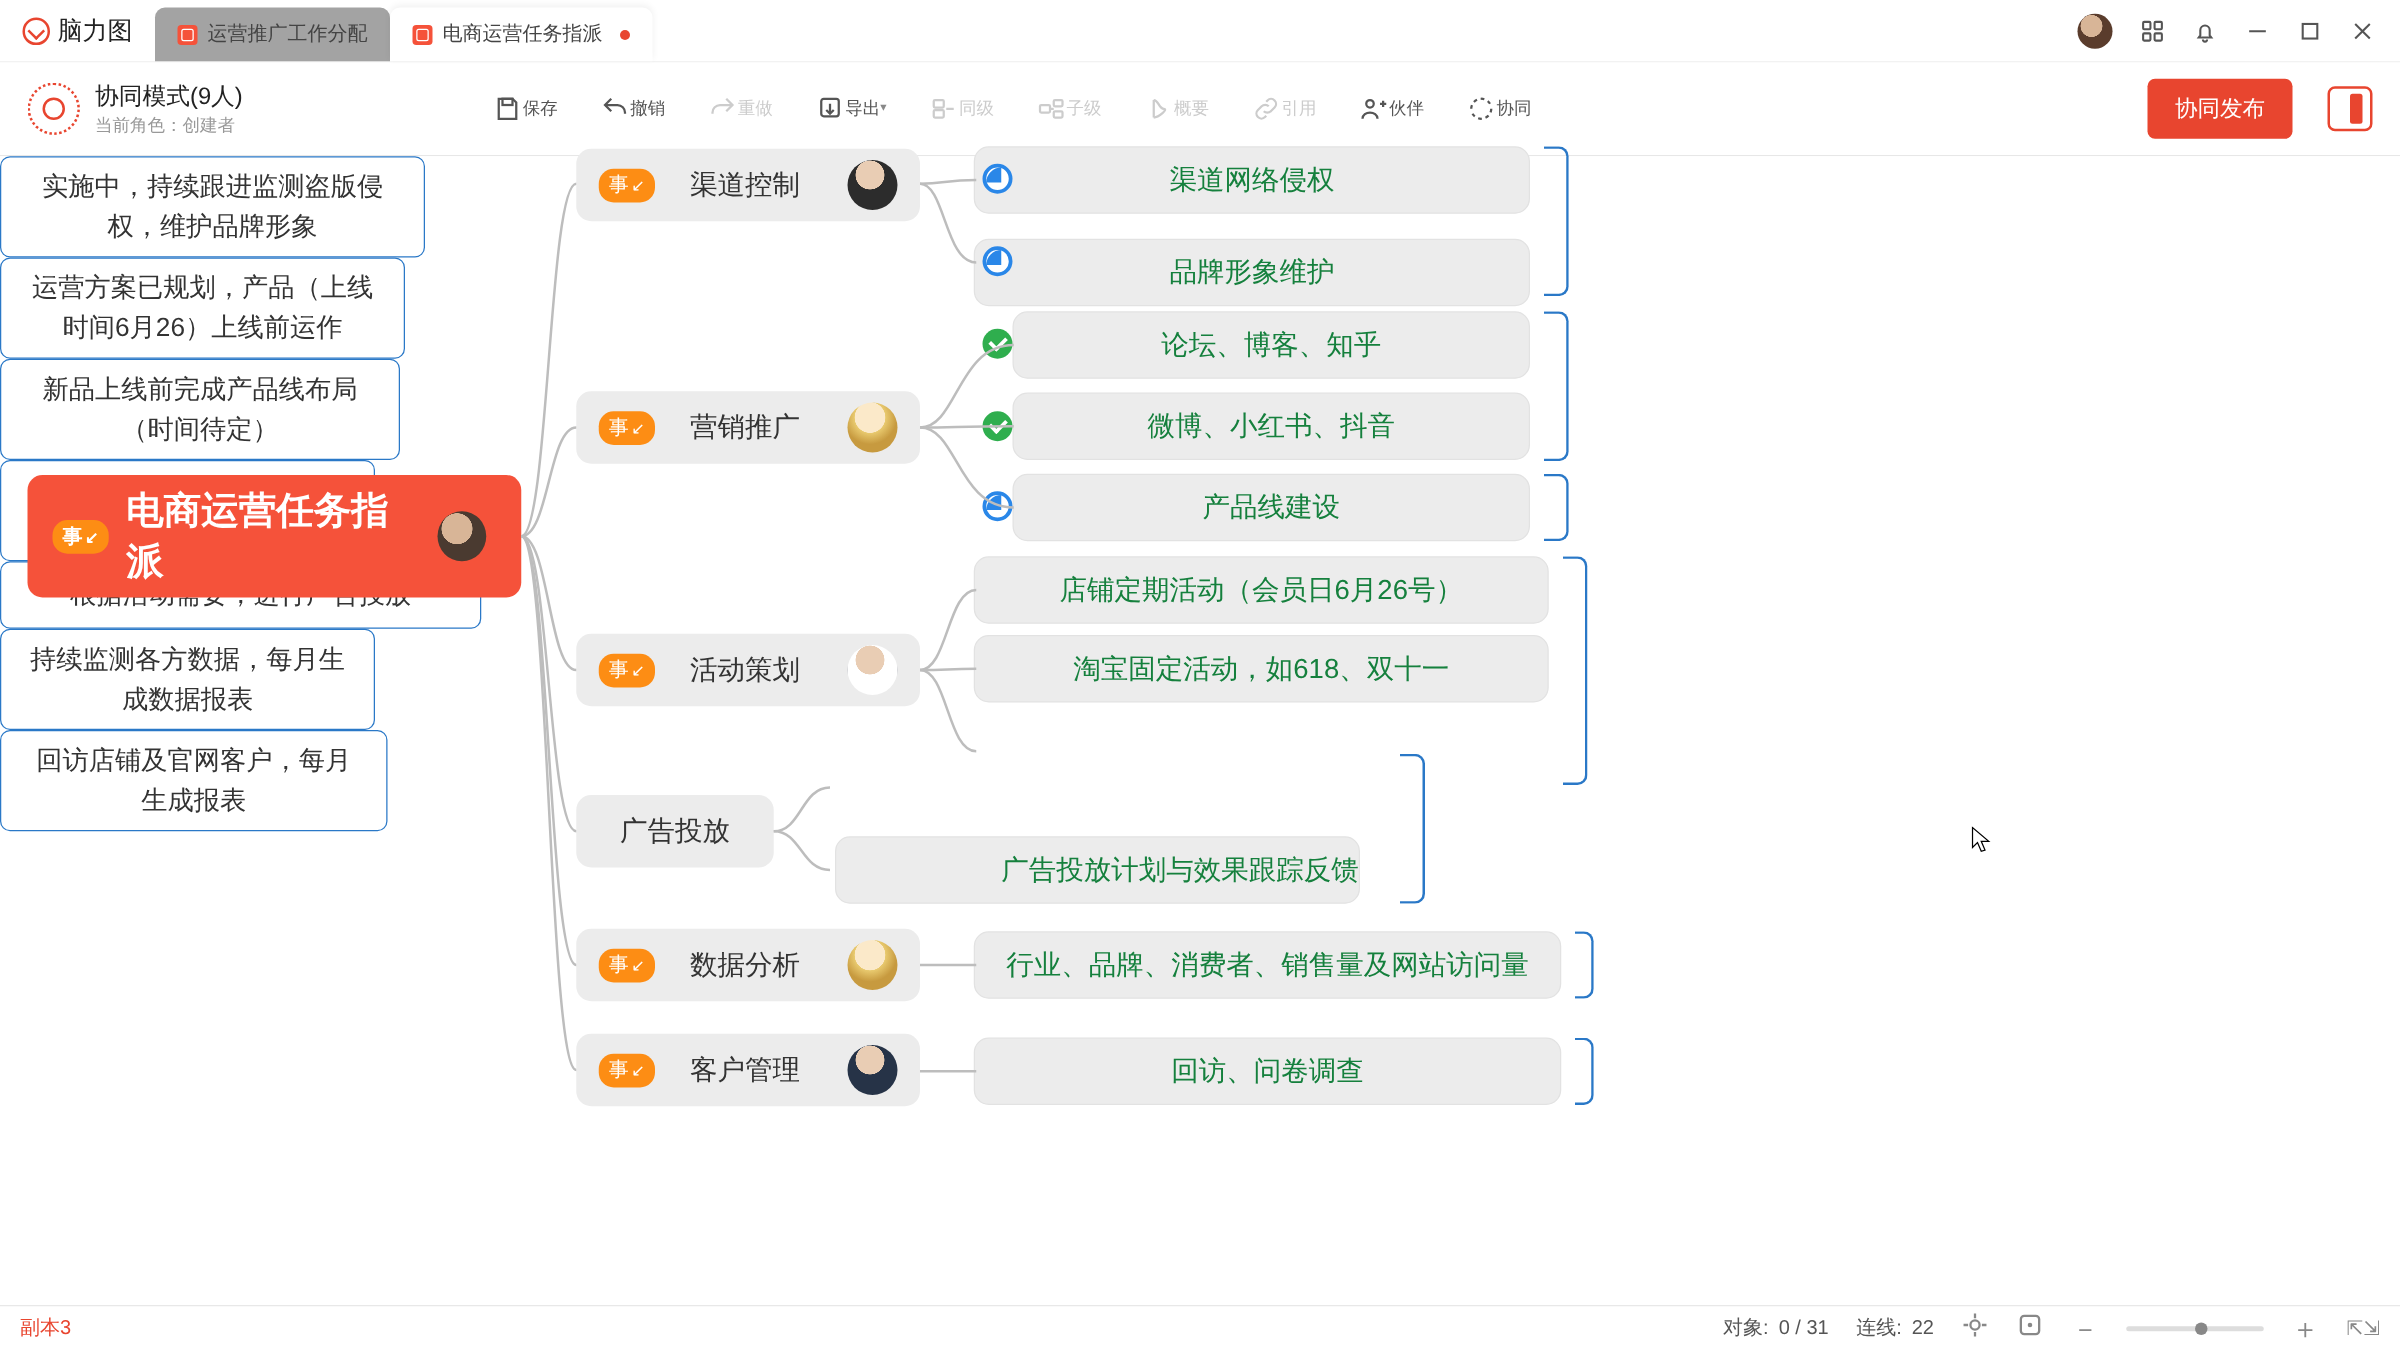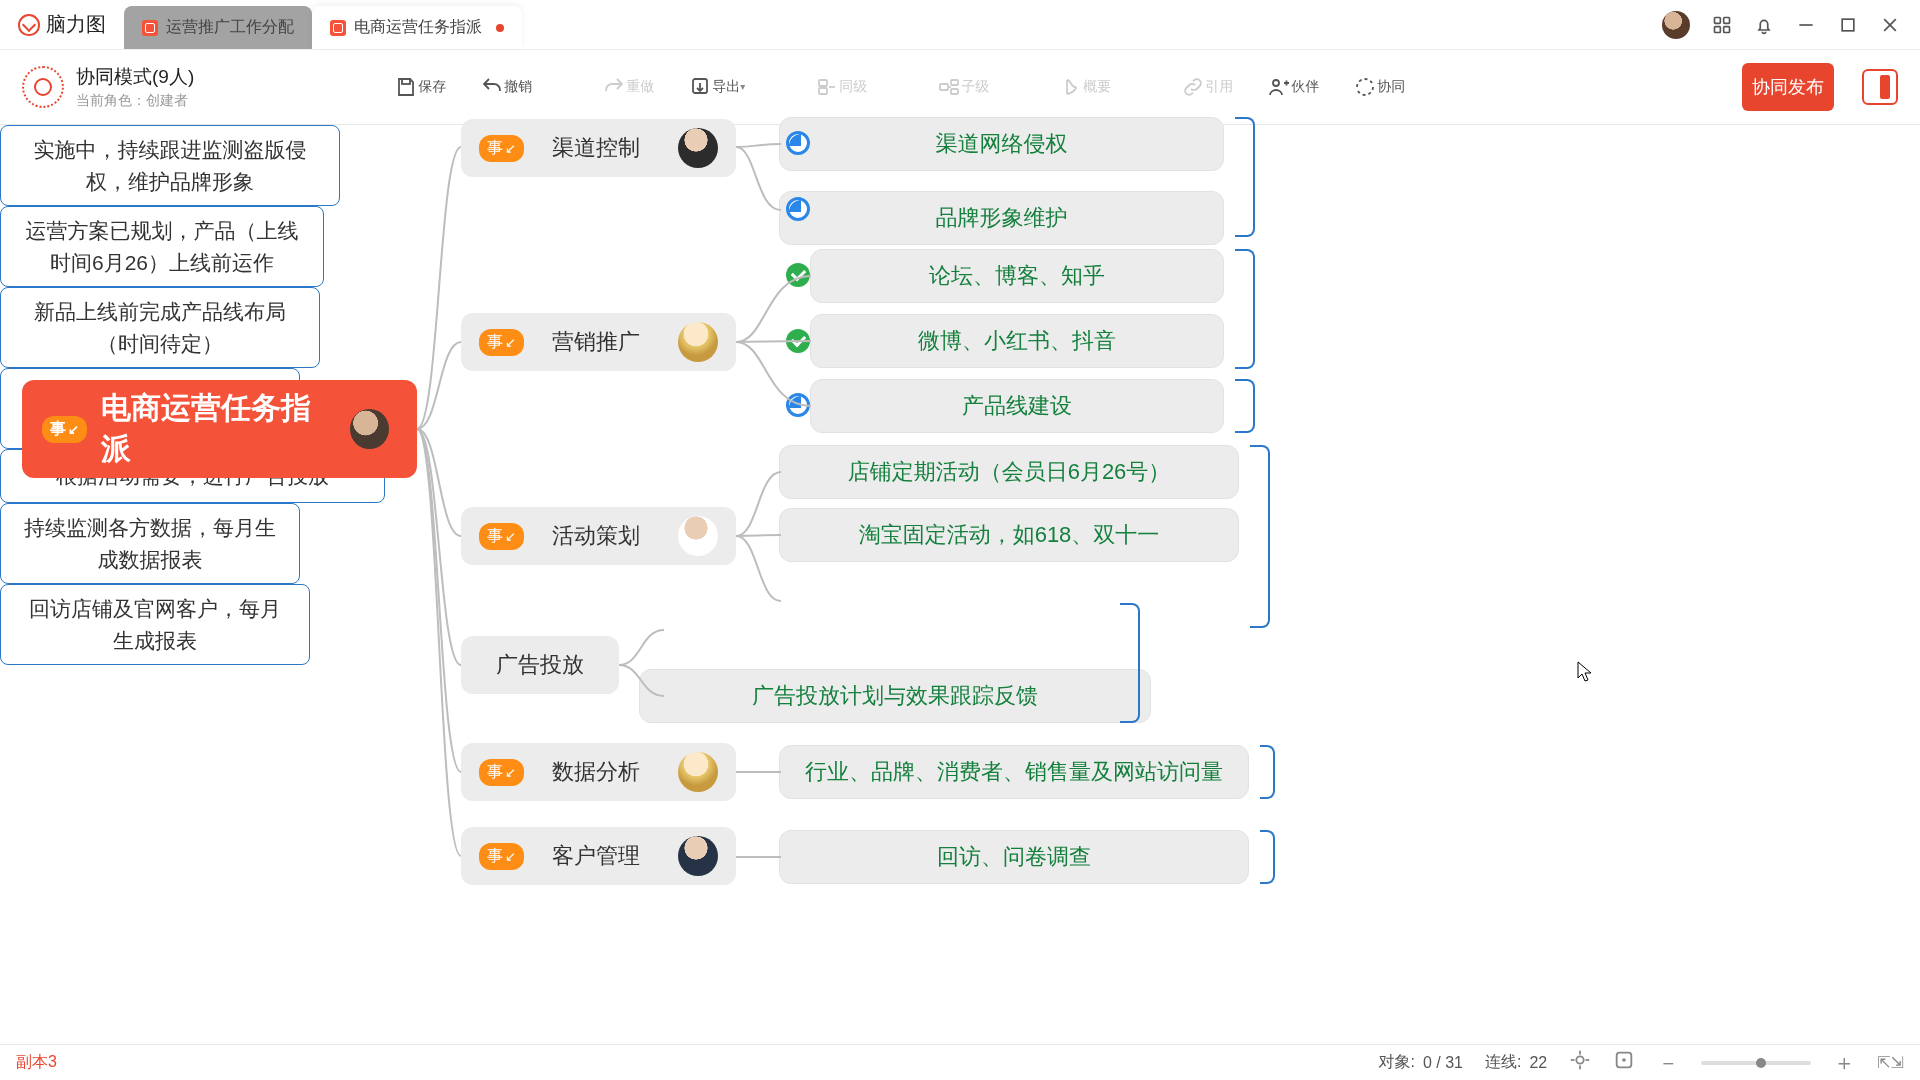--- a/index.html
+++ b/index.html
@@ -22,25 +22,25 @@
   .avatar-sm{width:28px;height:28px;border-radius:50%;background:radial-gradient(circle at 40% 35%,#d8b597 35%,#5a3c2c 36%);}
   
   .toolbar{height:75px;background:#fff;border-bottom:1px solid #e7e7e7;display:flex;align-items:center;padding:0 22px;gap:10px;}
   .collab{display:flex;align-items:center;gap:12px;}
   .collab .ring{width:42px;height:42px;border:2px dotted #e8452f;border-radius:50%;display:flex;align-items:center;justify-content:center;}
   .collab .ring::after{content:"";width:14px;height:14px;border:2px solid #e8452f;border-radius:50%;}
   .collab .t1{font-size:19px;color:#222;}
   .collab .t2{font-size:14px;color:#999;margin-top:2px;}
   .tbtns{display:flex;gap:34px;margin-left:190px;}
   .tbtn{display:flex;align-items:center;gap:0;color:#555;font-size:14px;cursor:pointer;}
-  .tbtn.disabled{color:#ccc;margin-left:36px;}
+  .tbtn.disabled{color:#ccc;}
   .tbtn svg{width:24px;height:24px;stroke:currentColor;fill:none;stroke-width:1.8;}
   .tbtn .caret{font-size:10px;color:#888;margin-top:-2px;}
   .toolbar .spacer{flex:1;}
-  .publish{background:#e8452f;color:#fff;font-size:18px;padding:12px 10px;border-radius:6px;cursor:pointer;}
+  .publish{background:#e8452f;color:#fff;font-size:18px;padding:12px 22px;border-radius:6px;cursor:pointer;}
   .panel-ic{width:36px;height:36px;border:2px solid #e8452f;border-radius:6px;margin-left:18px;display:flex;align-items:center;justify-content:center;cursor:pointer;}
   .panel-ic::after{content:"";width:10px;height:24px;background:#e8452f;border-radius:2px;margin-left:10px;}
   
   .canvas{position:absolute;top:125px;left:0;right:0;bottom:36px;background:#fff;}
   .node{position:absolute;display:flex;align-items:center;border-radius:12px;font-size:22px;}
   .root{background:#f5523a;color:#fff;font-weight:700;font-size:30px;padding:0 28px 0 20px;height:98px;}
   .tagpill{background:#fd8d14;color:#fff;font-size:16px;border-radius:12px;padding:3px 8px;margin-right:14px;display:flex;align-items:center;gap:2px;}
   .tagpill::after{content:"↙";font-size:13px;}
   .root .av{width:40px;height:40px;border-radius:50%;background:radial-gradient(circle at 40% 35%,#d8b597 35%,#4a3a30 36%);margin-left:18px;}
   .lvl2{background:#ececec;color:#333;height:58px;padding:0 18px;gap:14px;}
@@ -275,21 +275,21 @@
     </div>
   <div class="node leaf" style="left:810px;top:254px;width:414px;">
       <span>产品线建设</span>
     </div>
   <div class="node leaf" style="left:779px;top:320px;width:460px;">
       <span>店铺定期活动（会员日6月26号）</span>
     </div>
   <div class="node leaf" style="left:779px;top:383px;width:460px;">
       <span>淘宝固定活动，如618、双十一</span>
     </div>
-  <div class="node leaf" style="left:639px;top:544px;width:512px;">
+  <div class="node leaf" style="left:668px;top:544px;width:420px;justify-content:flex-end;">
       <span>广告投放计划与效果跟踪反馈</span>
     </div>
   <div class="node leaf" style="left:779px;top:620px;width:470px;">
       <span>行业、品牌、消费者、销售量及网站访问量</span>
     </div>
   <div class="node leaf" style="left:779px;top:705px;width:470px;">
       <span>回访、问卷调查</span>
     </div>
 
   <span class="status st-partial" style="left:786px;top:6px;"></span>

